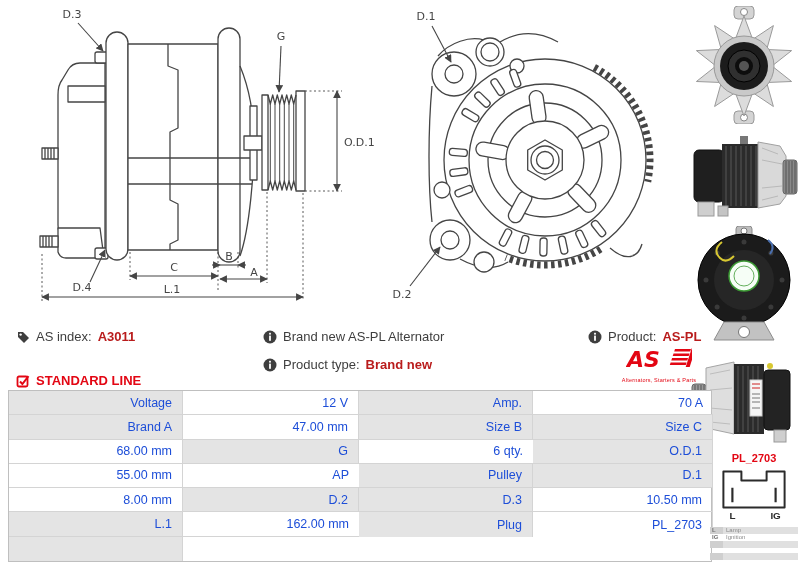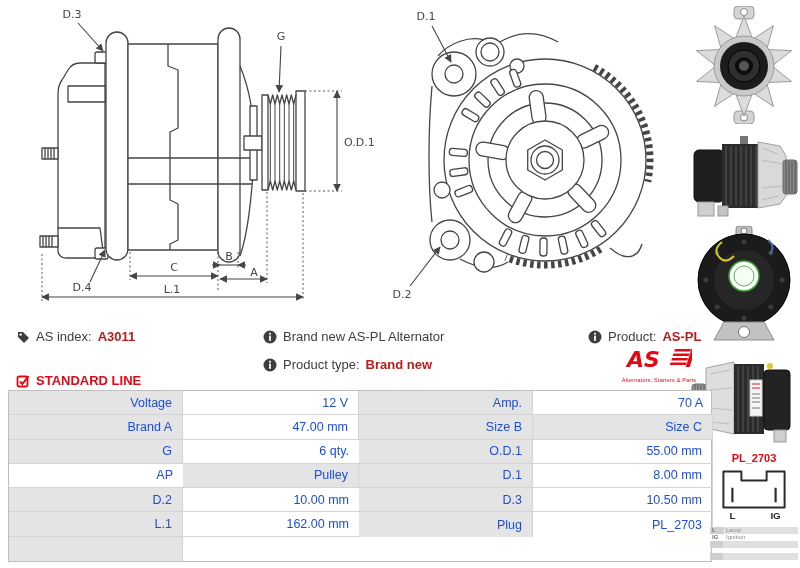--- a/index.html
+++ b/index.html
@@ -309,32 +309,32 @@
     <div class="cell lbl">Voltage</div>
     <div class="cell">12 V</div>
     <div class="cell lbl">Amp.</div>
     <div class="cell c-last">70 A</div>
 
     <div class="cell lbl">Brand A</div>
     <div class="cell">47.00 mm</div>
     <div class="cell lbl">Size B</div>
 
     <div class="cell lbl">Size C</div>
+    <div class="cell">68.00 mm</div>
     <div class="cell lbl">G</div>
     <div class="cell c-last">6 qty.</div>
 
     <div class="cell lbl">O.D.1</div>
     <div class="cell">55.00 mm</div>
     <div class="cell c-last">AP</div>
     <div class="cell lbl">Pulley</div>
 
     <div class="cell lbl">D.1</div>
     <div class="cell">8.00 mm</div>
     <div class="cell lbl">D.2</div>
-    <div class="cell c-last">10.00 mm</div>
 
     <div class="cell lbl">D.3</div>
     <div class="cell">10.50 mm</div>
     <div class="cell lbl">L.1</div>
     <div class="cell c-last">162.00 mm</div>
 
     <div class="cell lbl r-last">Plug</div>
     <div class="cell r-last">PL_2703</div>
     <div class="cell lbl r-last"></div>
     <div class="cell c-last r-last"></div>

